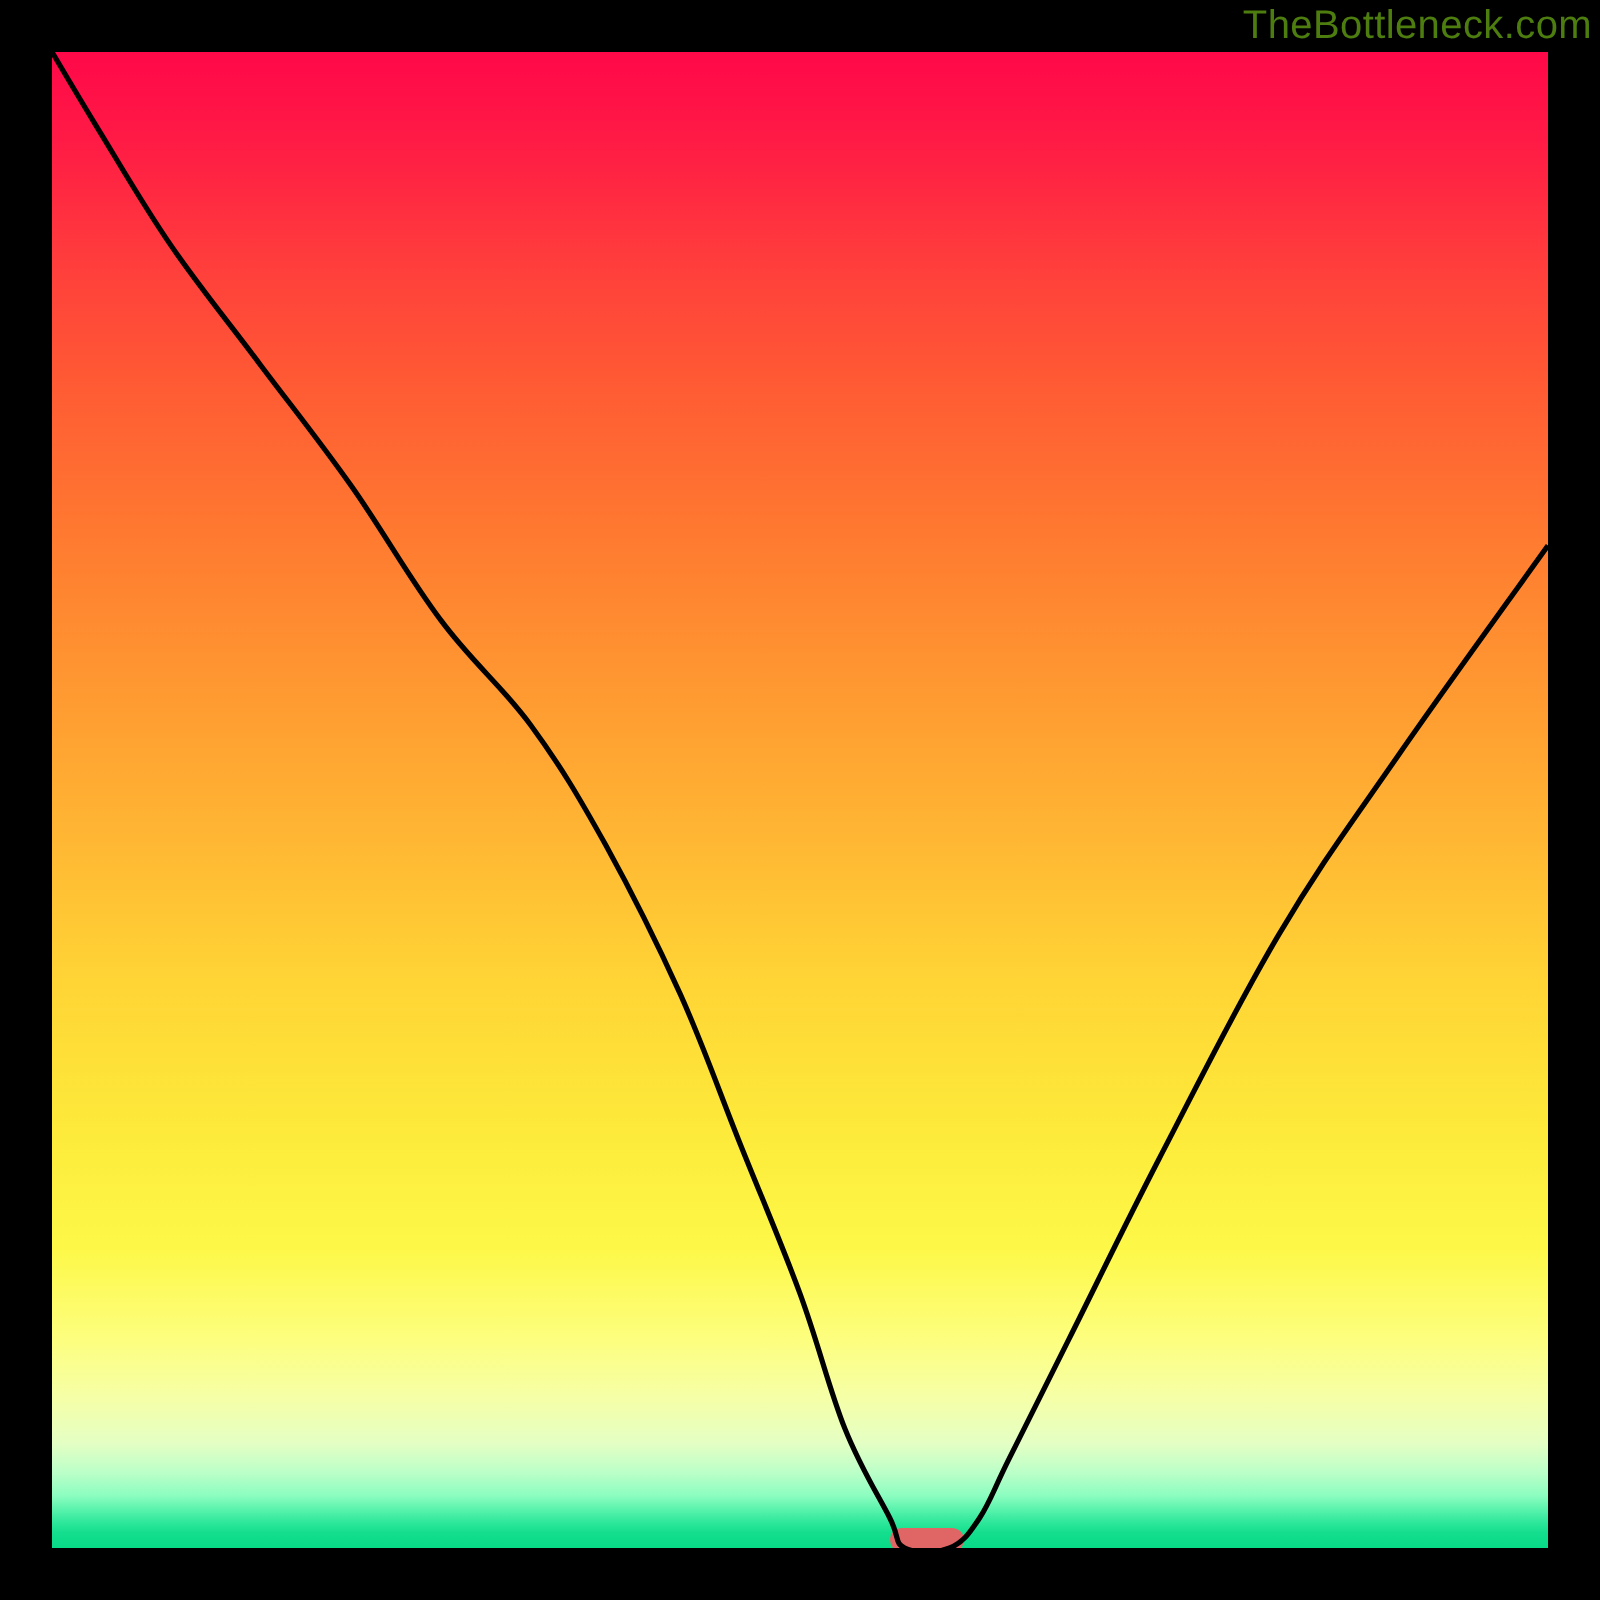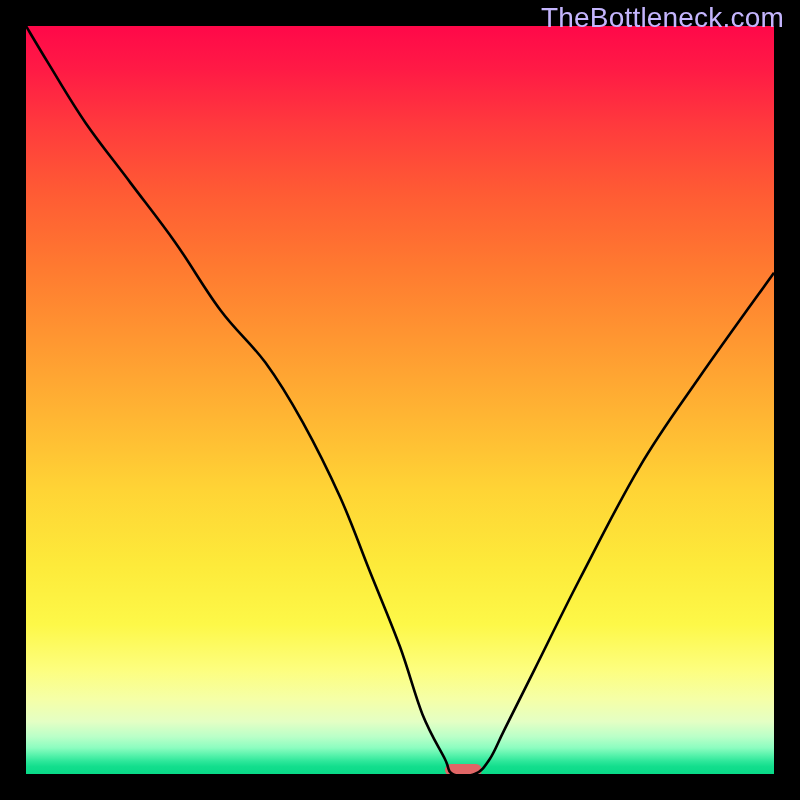--- a/index.html
+++ b/index.html
@@ -13,23 +13,23 @@
   }
   .frame {
     position: relative;
     width: 800px;
     height: 800px;
     background: #000;
   }
   .watermark {
     position: absolute;
     top: 2px;
-    right: 16px;
-    color: #c4b5fd;
-    font-size: 28px;
+    right: 4px;
+    color: #4d7c0f;
+    font-size: 20px;
     font-weight: 400;
     letter-spacing: 0.2px;
     z-index: 10;
   }
   .plot {
     position: absolute;
     left: 26px;
     top: 26px;
     width: 748px;
     height: 748px;

